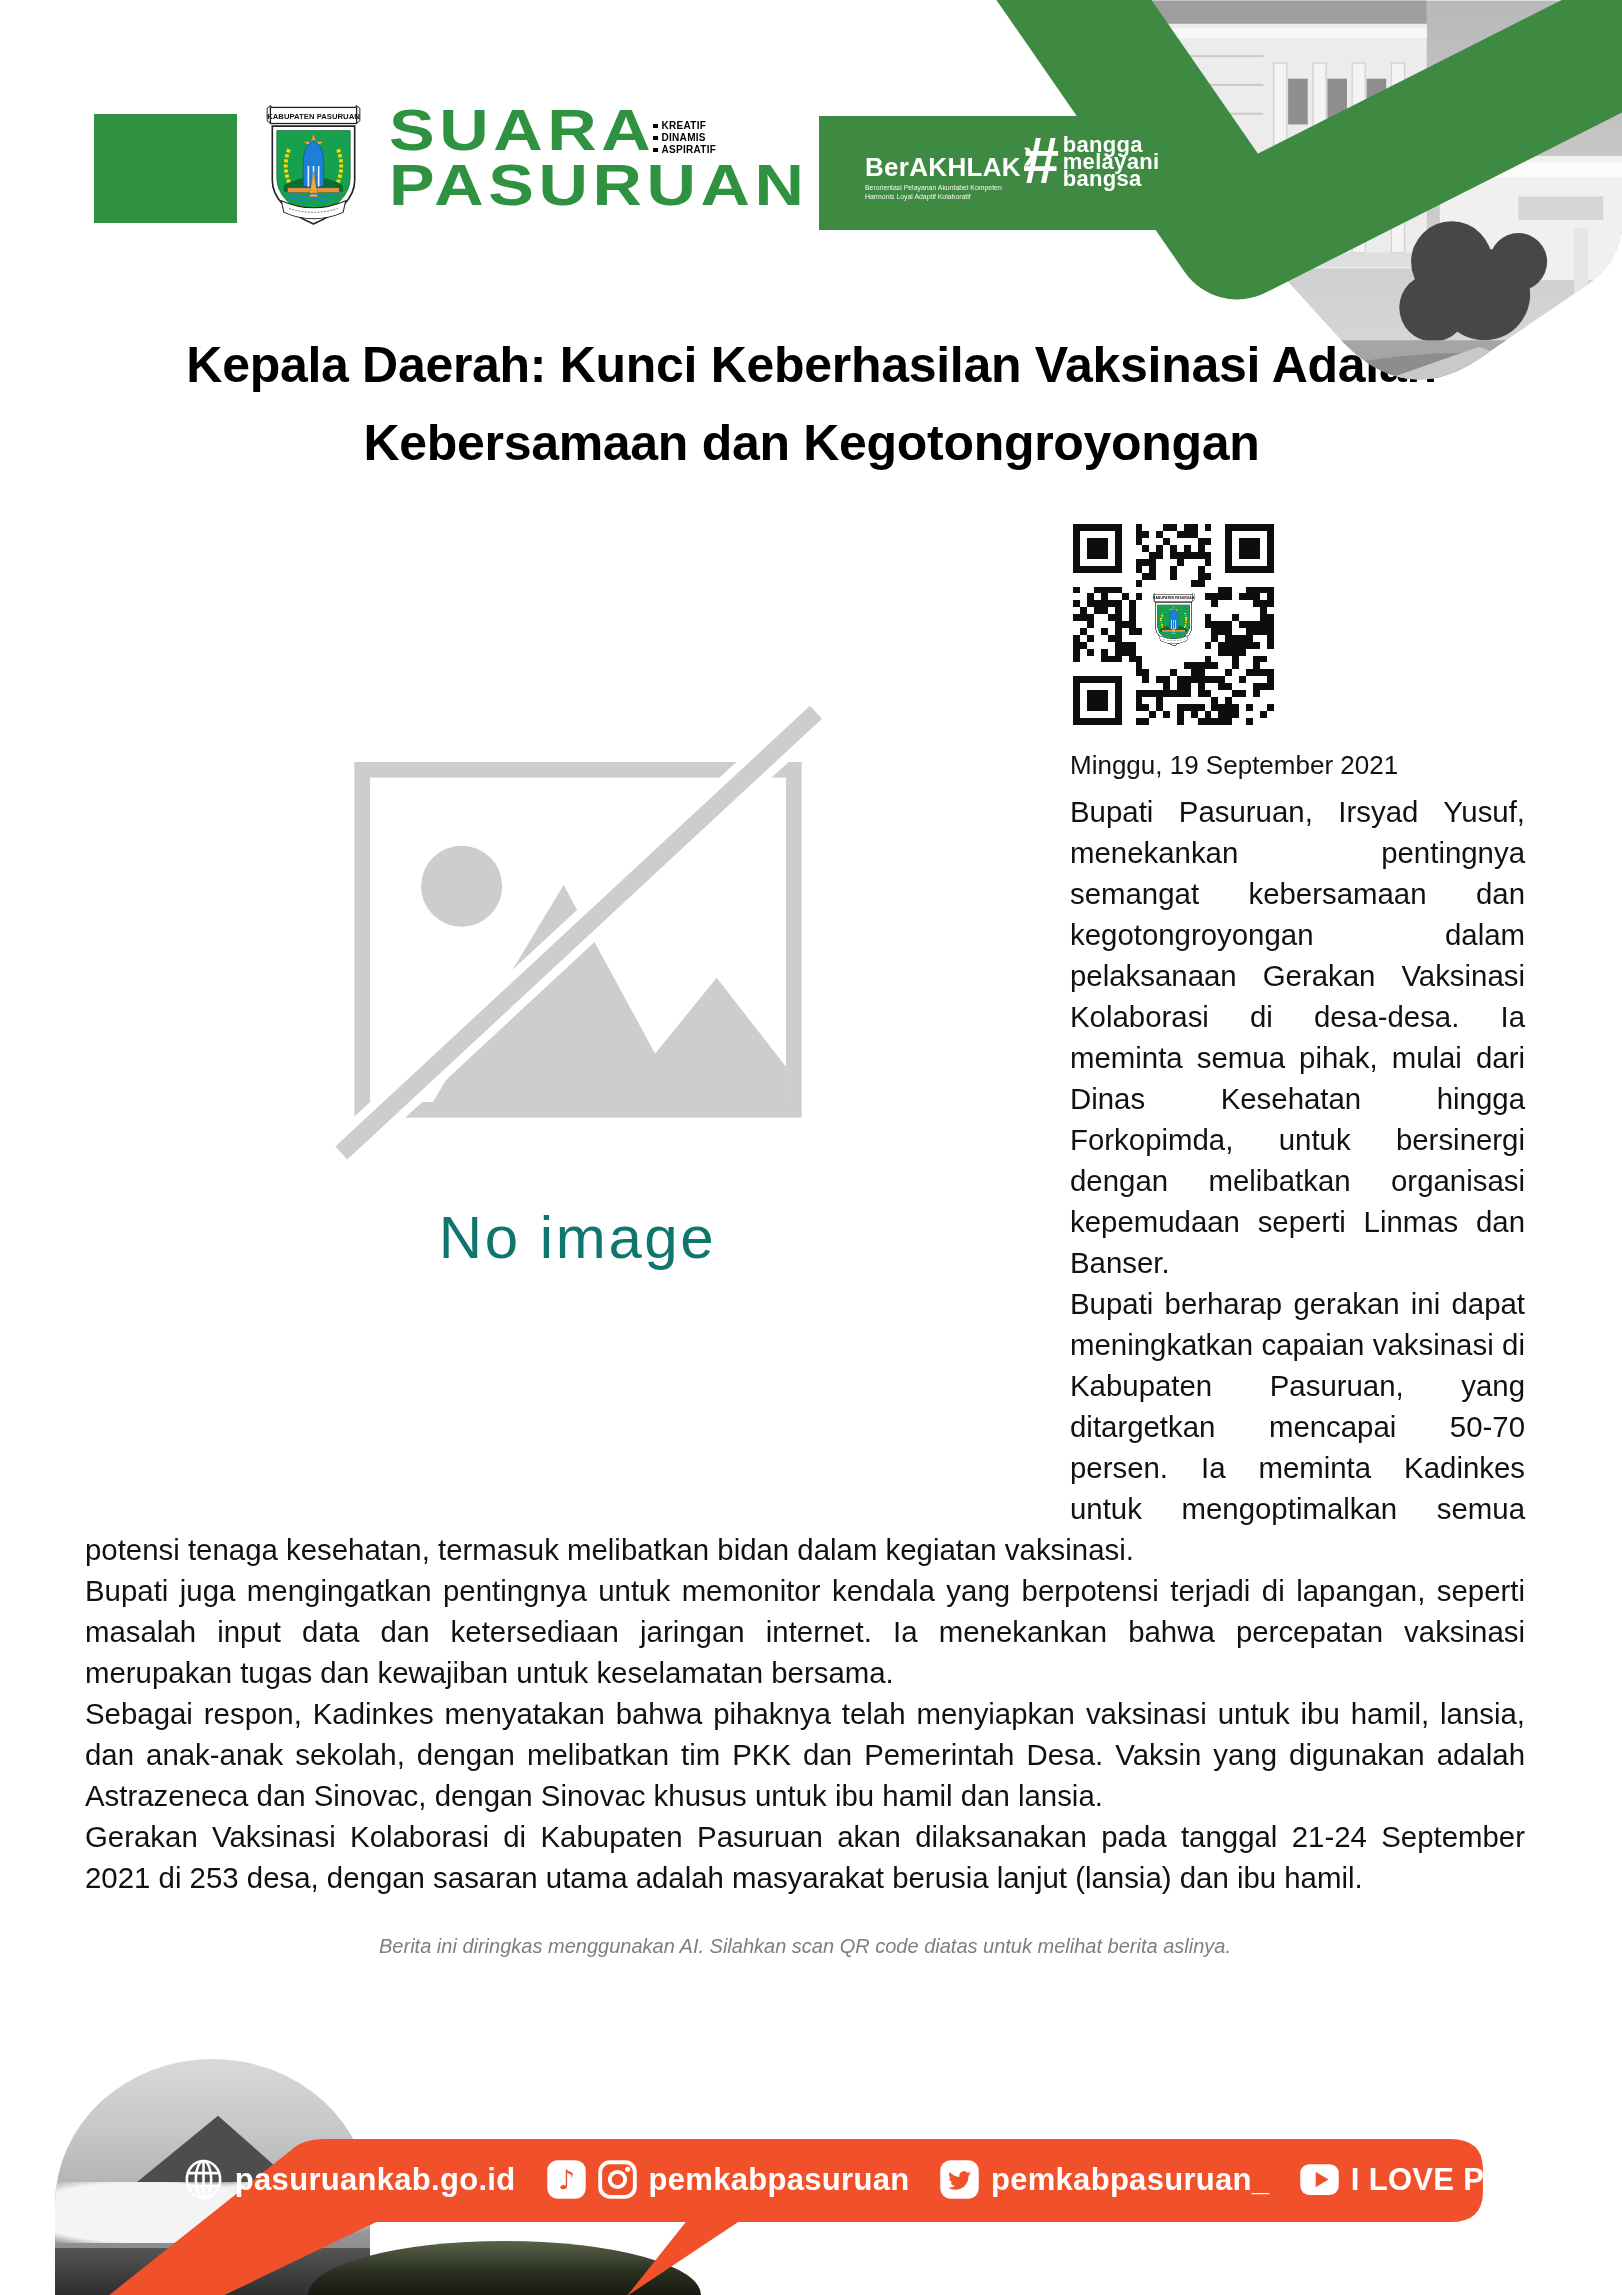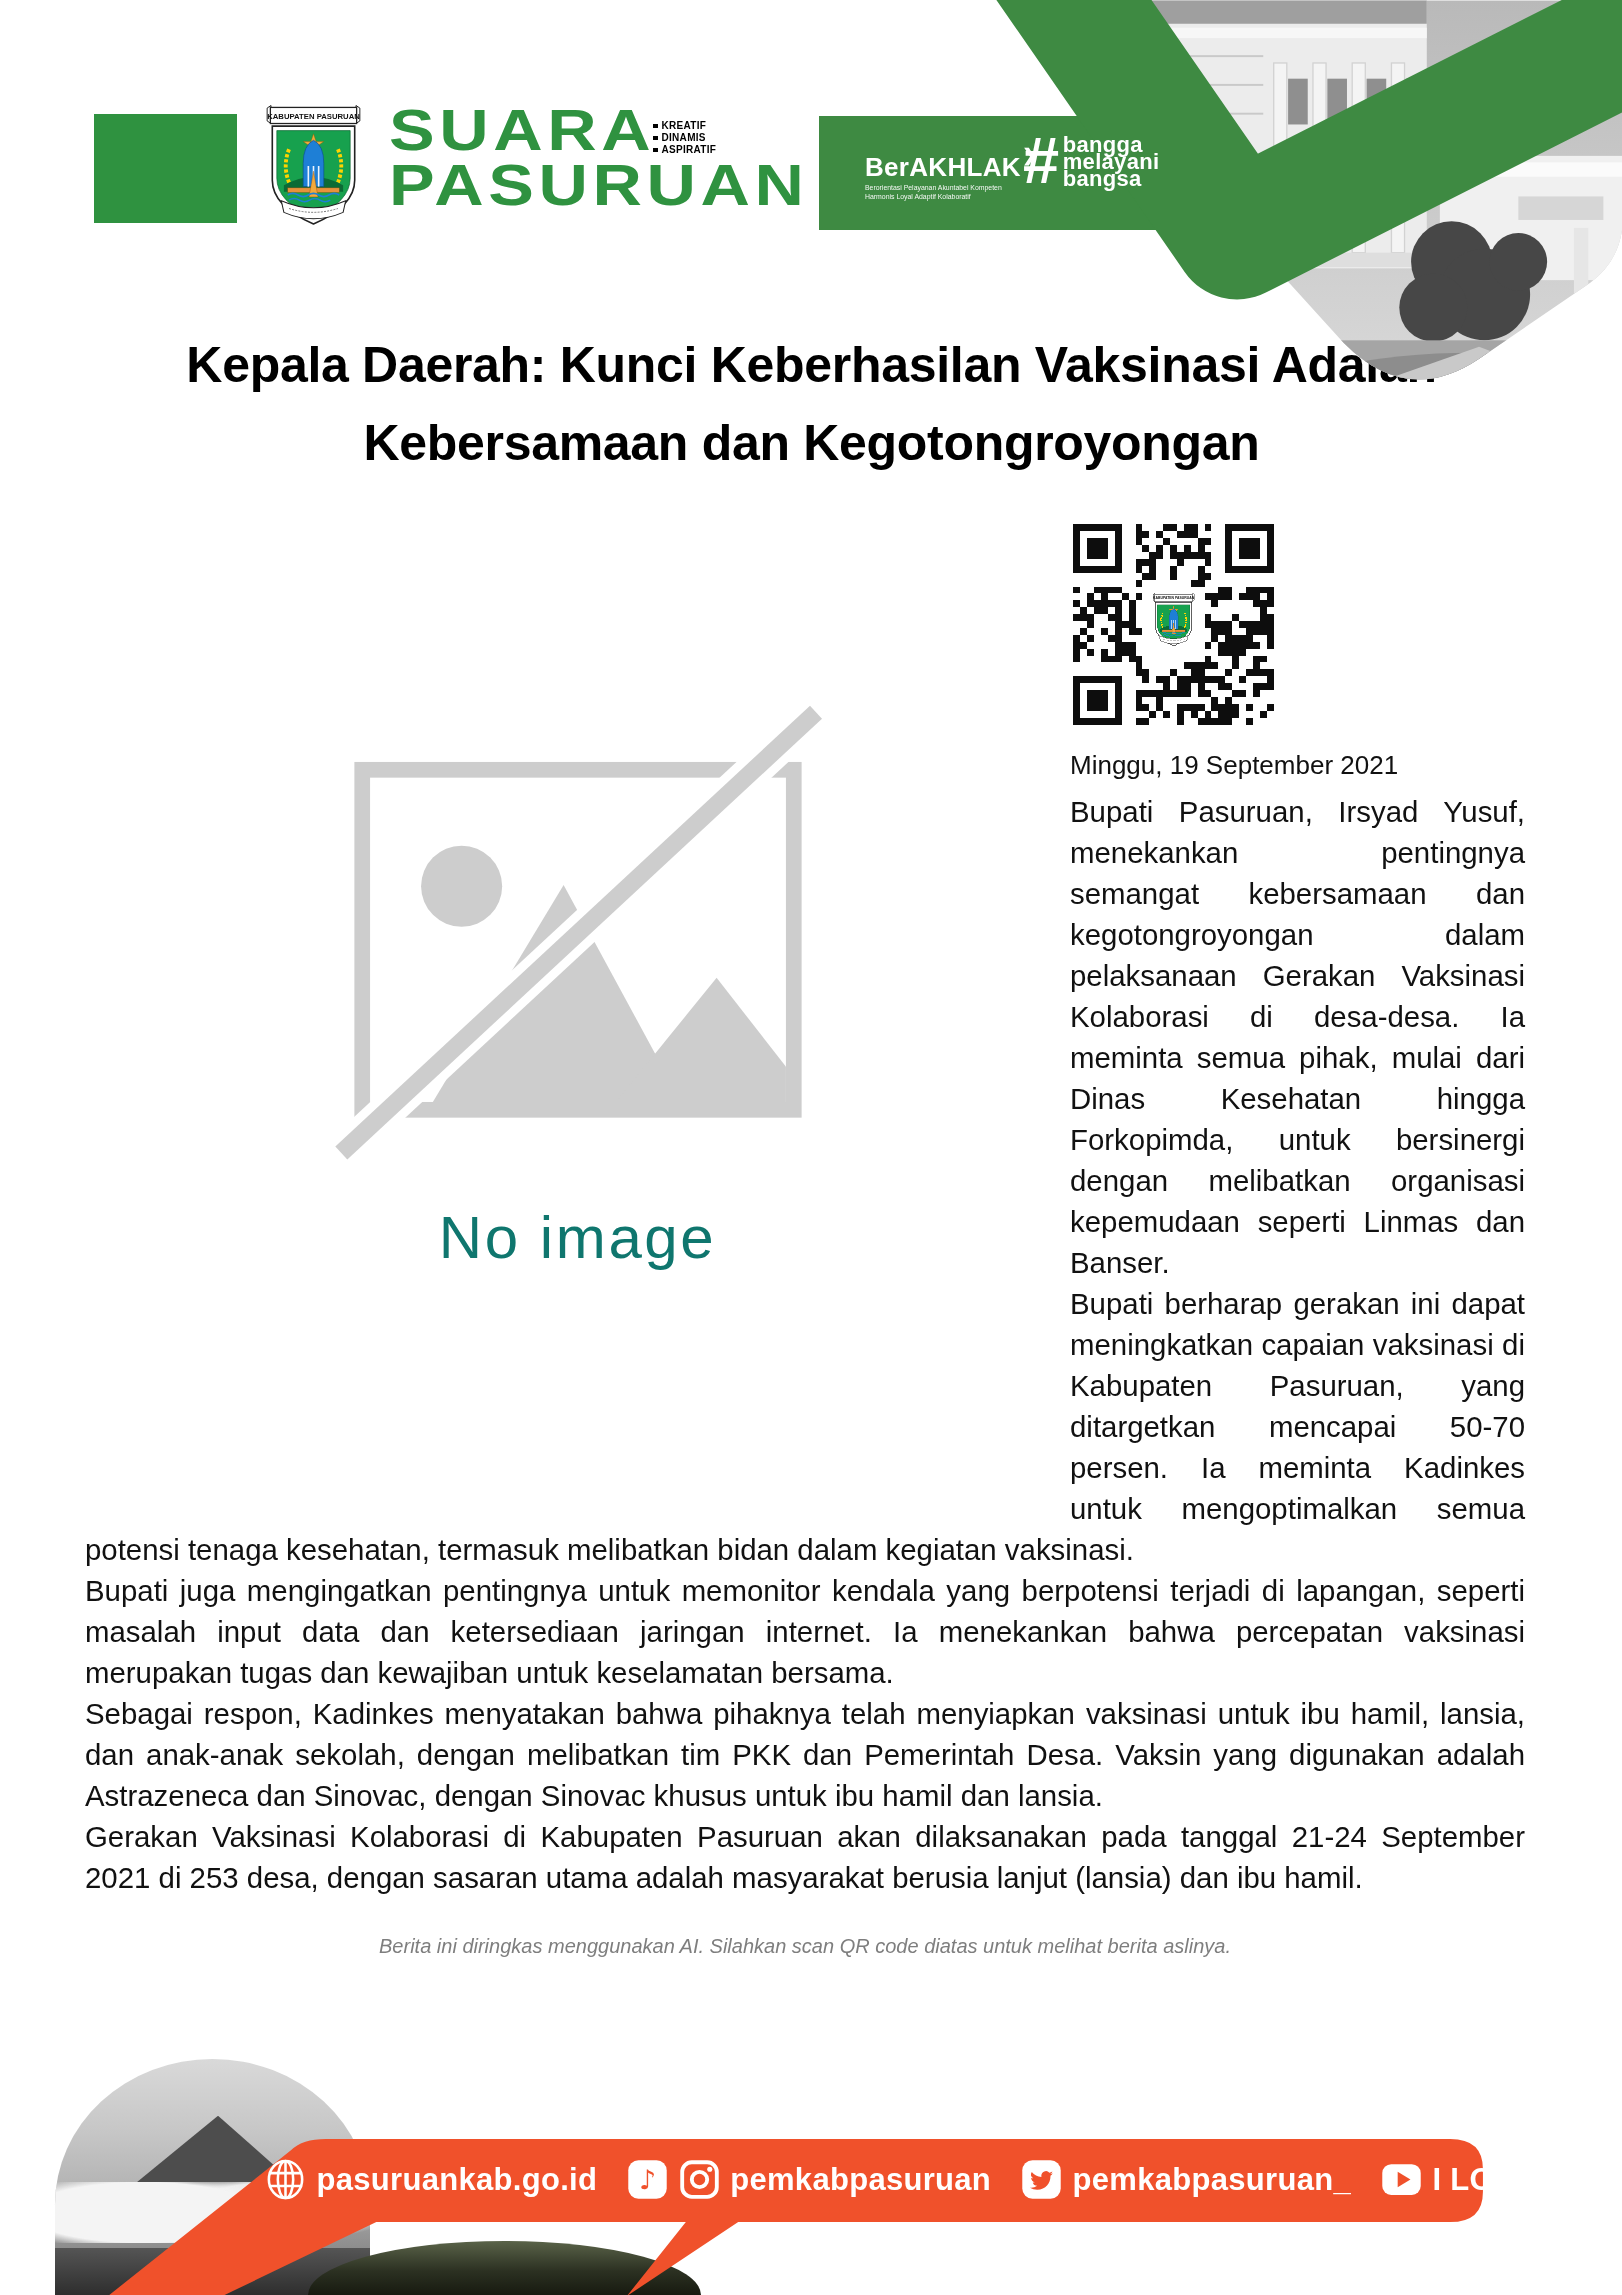--- a/index.html
+++ b/index.html
@@ -55,22 +55,22 @@
            clip-path:polygon(52% 0,100% 100%,0 100%);}
   .clouds{position:absolute;left:-5%;top:52%;width:110%;height:26%;
           background:radial-gradient(60% 90% at 30% 50%,#f4f4f4 0 55%,rgba(244,244,244,0) 70%),
                      radial-gradient(50% 80% at 70% 40%,#ececec 0 50%,rgba(236,236,236,0) 70%);}
   .mtn-fg{position:absolute;left:0;bottom:0;width:100%;height:20%;
           background:linear-gradient(180deg,#555 0%,#2e2e2e 100%);}
   .forest{position:absolute;left:308px;top:2241px;width:393px;height:54px;z-index:1;
           border-radius:50% 50% 0 0 / 100% 100% 0 0;
           background:linear-gradient(180deg,#5a6349 0%,#2c3122 55%,#171a10 100%);}
   .ribbon{position:absolute;left:0;top:2029px;width:1623px;height:267px;z-index:2;}
-  .footer-row{position:absolute;left:265px;top:2138px;width:1208px;height:83px;z-index:3;
-              display:flex;align-items:center;justify-content:flex-start;column-gap:30px;color:#fff;}
+  .footer-row{position:absolute;left:275px;top:2138px;width:1208px;height:83px;z-index:3;
+              display:flex;align-items:center;justify-content:center;column-gap:30px;color:#fff;}
   .f-item{display:flex;align-items:center;gap:10.5px;}
   .f-item .lbl{font-size:31px;font-weight:700;letter-spacing:0.3px;white-space:nowrap;}
   .f-ico{width:41px;height:41px;flex:none;}
 </style>
 </head>
 <body>
 
 <div class="page">
 
   <div class="green-block"></div>

